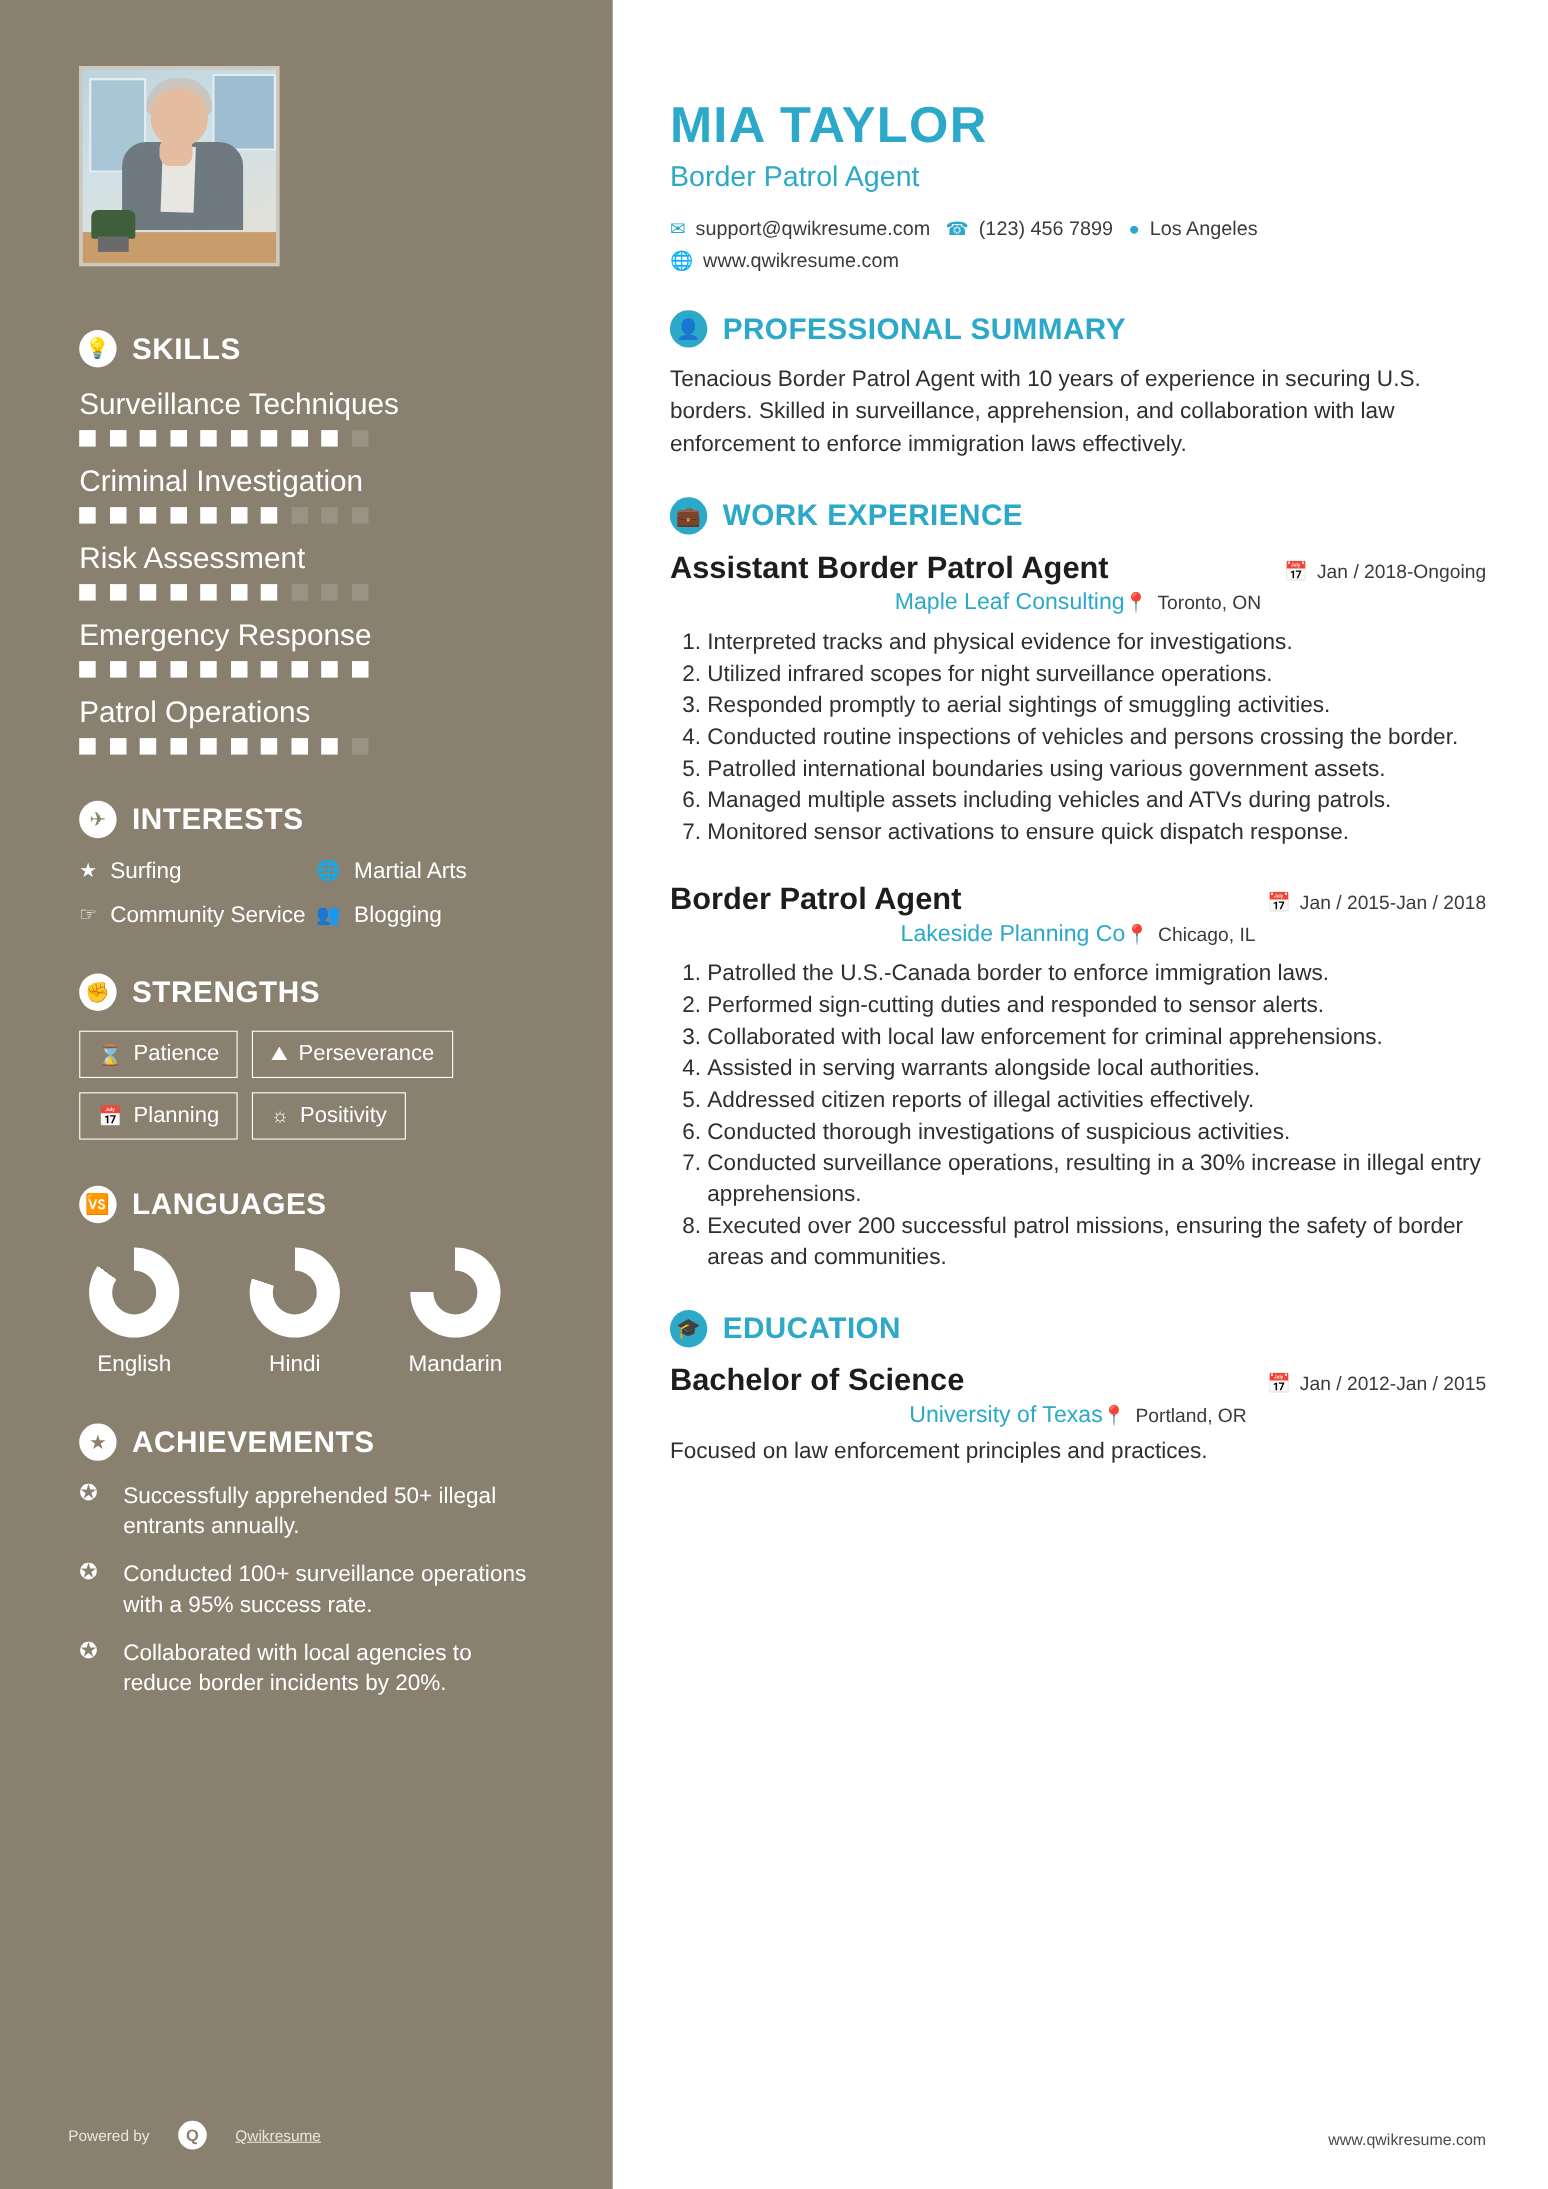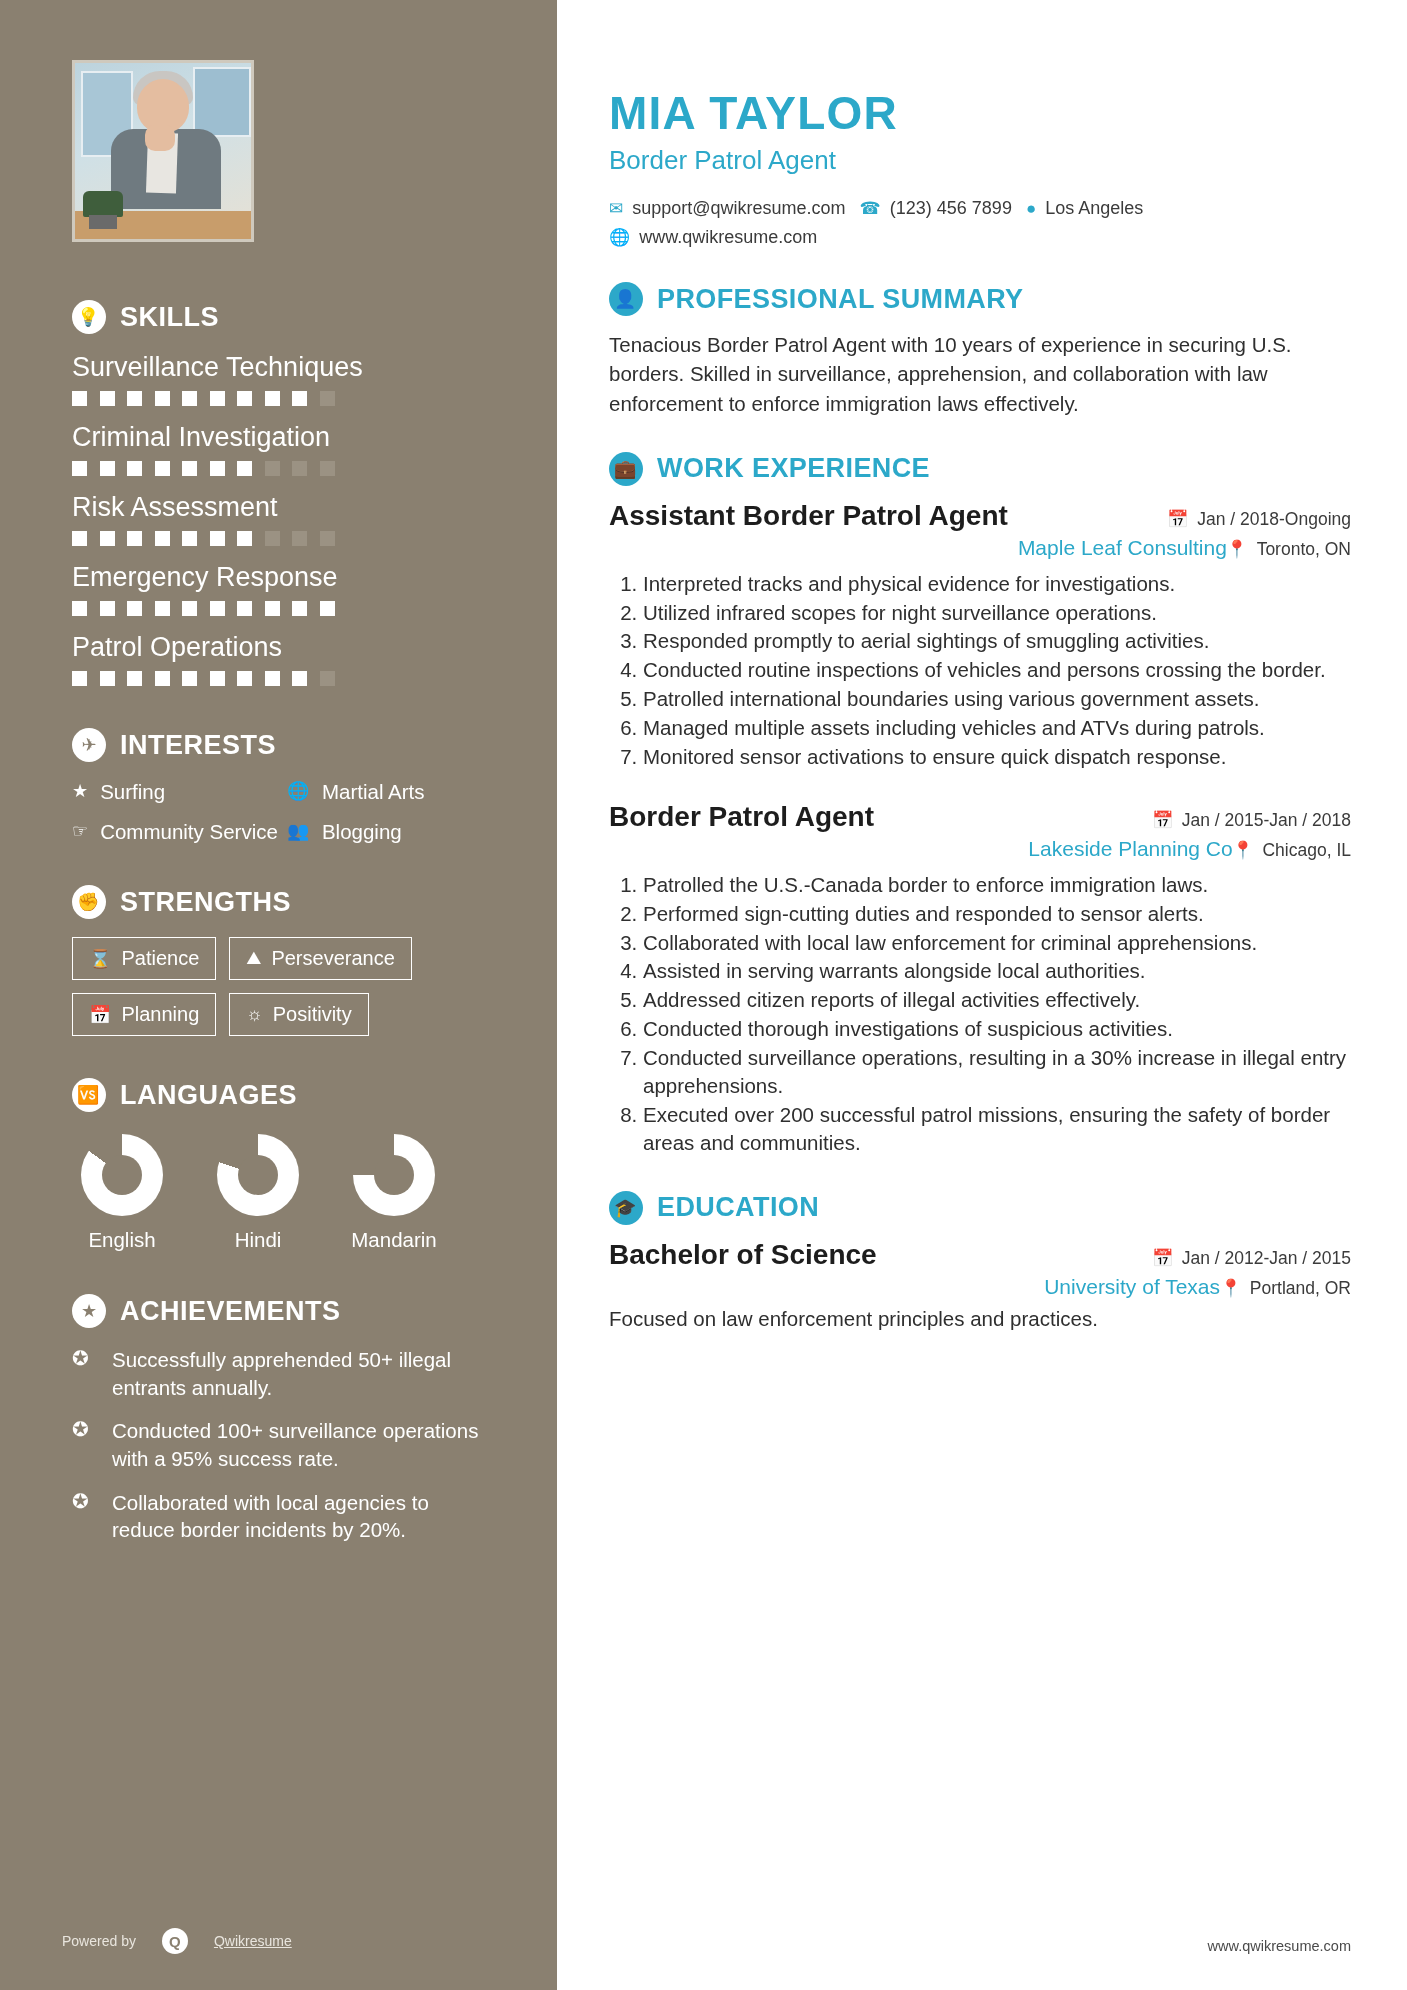--- a/index.html
+++ b/index.html
@@ -90,21 +90,21 @@
   }
   .strength {
     border: 1.5px solid #ffffff;
     padding: 9px 16px;
     display: flex; align-items: center; gap: 10px;
     font-size: 20px; color: #ffffff;
     background: transparent;
   }
   .strength .gi { font-size: 18px; }
 
-  .langs { display: flex; gap: 36px; margin-top: 22px; }
+  .langs { display: flex; gap: 46px; margin-top: 22px; }
   .lang { text-align: center; width: 100px; }
   .donut {
     width: 82px; height: 82px; border-radius: 50%;
     margin: 0 auto 12px;
     position: relative;
   }
   .donut::after {
     content: ""; position: absolute; left: 50%; top: 50%;
     transform: translate(-50%,-50%);
     width: 40px; height: 40px; border-radius: 50%;
@@ -158,21 +158,21 @@
     display: flex; align-items: center; justify-content: center;
     font-size: 18px; flex: 0 0 34px;
   }
   .msec-title { font-size: 27px; font-weight: 700; color: #2ca8c9; letter-spacing: 0.4px;}
   .summary { font-size: 20.5px; line-height: 1.42; color: #2f2f2f; }
 
   .job { margin-top: 10px; }
   .job-row1 { display: flex; justify-content: space-between; align-items: baseline; }
   .job-title { font-size: 28px; font-weight: 700; color: #1d1d1d; }
   .job-meta { font-size: 17.5px; color: #3b3b3b; display: flex; align-items: center; gap: 8px;}
-  .job-row2 { display: flex; justify-content: flex-end; align-items: baseline; margin-top: 4px; }
+  .job-row2 { display: flex; justify-content: center; align-items: baseline; margin-top: 4px; }
   .job-company { font-size: 21px; color: #2ca8c9; }
   ol.bullets { margin: 10px 0 0 34px; }
   ol.bullets li { font-size: 20.5px; line-height: 1.36; color: #2f2f2f; margin-bottom: 1px; }
 
   .edu-desc { font-size: 20.5px; color: #2f2f2f; margin-top: 8px;}
   .footer-url {
     position: absolute; right: 56px; bottom: 36px;
     font-size: 14.5px; color: #4a4a4a;
   }
   .gi { display: inline-block; }

